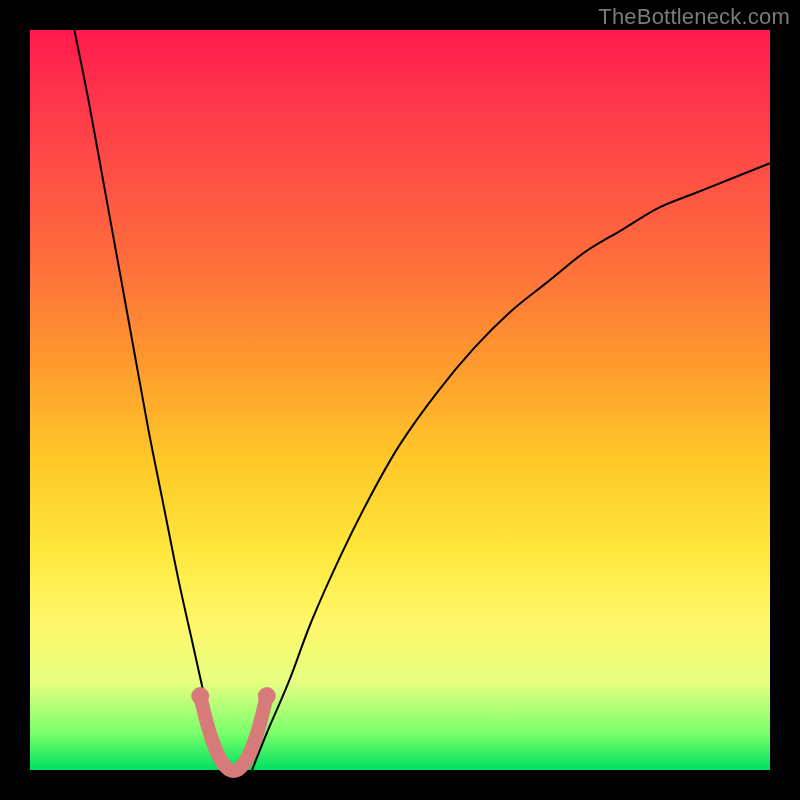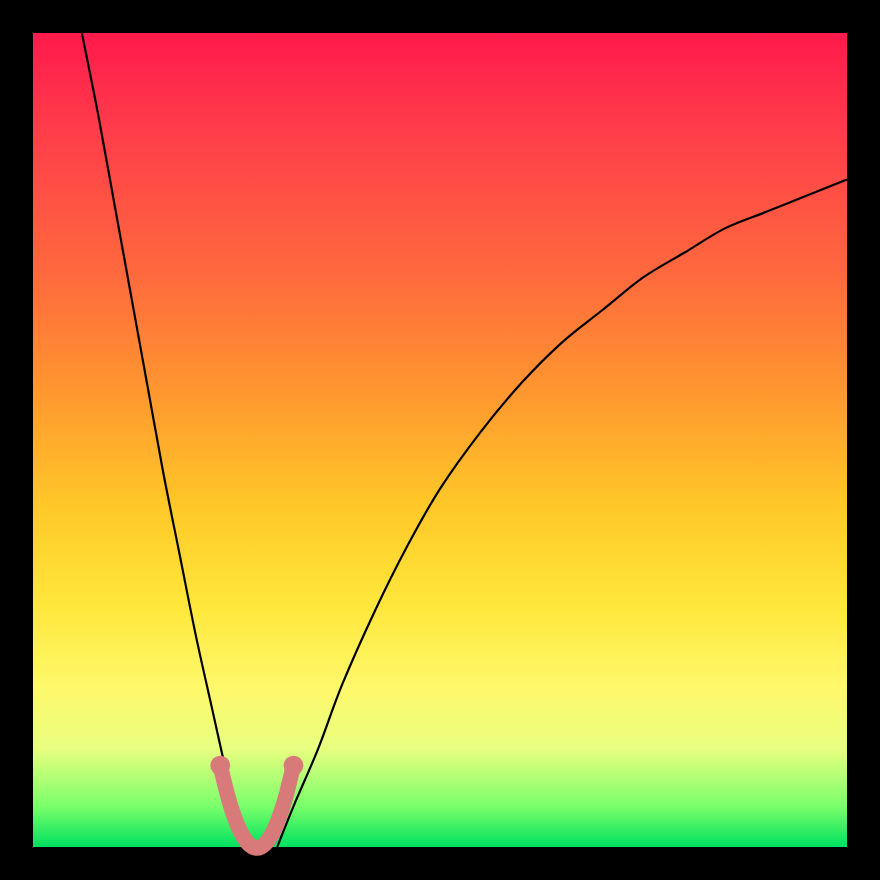--- a/index.html
+++ b/index.html
@@ -56,20 +56,21 @@
     top: 0;
     width: 740px;
     height: 740px;
     overflow: visible;
   }
 </style>
 </head>
 <body>
 
 <div class="frame">
+  <div class="watermark">TheBottleneck.com</div>
 
   <div class="plot-area">
     <svg class="curves" viewBox="0 0 740 740">
       <g id="curve-group">
           <path d="M 44.4 0 C 46.86666666666667 12.333333333333334, 54.266666666666666 48.10000000000001, 59.2 74 C 64.13333333333334 99.89999999999999, 69.06666666666666 128.26666666666665, 74 155.39999999999998 C 78.93333333333334 182.5333333333333, 83.86666666666666 209.6666666666666, 88.8 236.79999999999995 C 93.73333333333333 263.9333333333333, 98.66666666666667 291.0666666666667, 103.60000000000001 318.20000000000005 C 108.53333333333335 345.33333333333337, 113.46666666666667 373.7, 118.4 399.59999999999997 C 123.33333333333334 425.49999999999994, 128.26666666666665 448.93333333333334, 133.2 473.6 C 138.13333333333333 498.2666666666667, 143.06666666666666 524.1666666666667, 148 547.6 C 152.93333333333334 571.0333333333333, 157.86666666666667 592, 162.8 614.2 C 167.73333333333335 636.4000000000001, 173.9 664.7666666666667, 177.6 680.8 C 181.29999999999998 696.8333333333333, 182.53333333333333 700.5333333333333, 185 710.4 C 187.46666666666667 720.2666666666667, 191.16666666666669 735.0666666666666, 192.4 740" fill="none" stroke="#000000" stroke-width="2"></path>
           <path d="M 222 740 C 224.46666666666667 733.8333333333334, 230.63333333333335 717.8, 236.8 703 C 242.96666666666667 688.2, 251.6 669.7, 259 651.2 C 266.4 632.7, 272.56666666666666 612.9666666666667, 281.2 592 C 289.8333333333333 571.0333333333333, 300.93333333333334 546.3666666666667, 310.8 525.4 C 320.6666666666667 504.4333333333333, 330.53333333333336 484.7, 340.40000000000003 466.2 C 350.2666666666667 447.7, 358.9 431.66666666666663, 370 414.4 C 381.1 397.1333333333333, 394.66666666666674 378.63333333333327, 407.00000000000006 362.59999999999997 C 419.33333333333337 346.56666666666666, 431.6666666666667 331.7666666666667, 444 318.20000000000005 C 456.3333333333333 304.6333333333334, 468.6666666666667 292.3, 481 281.2 C 493.3333333333333 270.09999999999997, 505.6666666666667 261.46666666666664, 518 251.59999999999997 C 530.3333333333334 241.7333333333333, 542.6666666666666 230.63333333333333, 555 222 C 567.3333333333334 213.36666666666667, 579.6666666666666 207.20000000000007, 592 199.80000000000007 C 604.3333333333334 192.40000000000006, 616.6666666666666 183.7666666666667, 629 177.60000000000002 C 641.3333333333334 171.43333333333334, 653.6666666666666 167.7333333333333, 666 162.79999999999995 C 678.3333333333334 157.86666666666662, 690.6666666666666 152.9333333333333, 703 148 C 715.3333333333334 143.0666666666667, 733.8333333333334 135.6666666666667, 740 133.20000000000005" fill="none" stroke="#000000" stroke-width="2"></path>
           <path d="M 170.20000000000002 666 C 171.43333333333334 670.9333333333334, 175.13333333333333 686.9666666666667, 177.6 695.6 C 180.06666666666666 704.2333333333333, 182.53333333333333 711.6333333333333, 185 717.8 C 187.46666666666667 723.9666666666666, 189.93333333333334 728.9, 192.4 732.6 C 194.86666666666667 736.3000000000001, 197.33333333333334 738.7666666666667, 199.8 740 C 202.26666666666668 741.2333333333333, 204.73333333333335 741.2333333333333, 207.20000000000002 740 C 209.66666666666669 738.7666666666667, 212.13333333333333 736.3000000000001, 214.6 732.6 C 217.06666666666666 728.9, 219.53333333333333 723.9666666666666, 222 717.8 C 224.46666666666667 711.6333333333333, 226.93333333333334 704.2333333333333, 229.4 695.6 C 231.86666666666667 686.9666666666667, 235.56666666666666 670.9333333333334, 236.8 666" fill="none" stroke="#d87a7a" stroke-width="14" stroke-linecap="round" stroke-linejoin="round"></path>
           <circle cx="170.20000000000002" cy="666" r="9" fill="#d87a7a"></circle>
           <circle cx="236.8" cy="666" r="9" fill="#d87a7a"></circle>
         </g>

